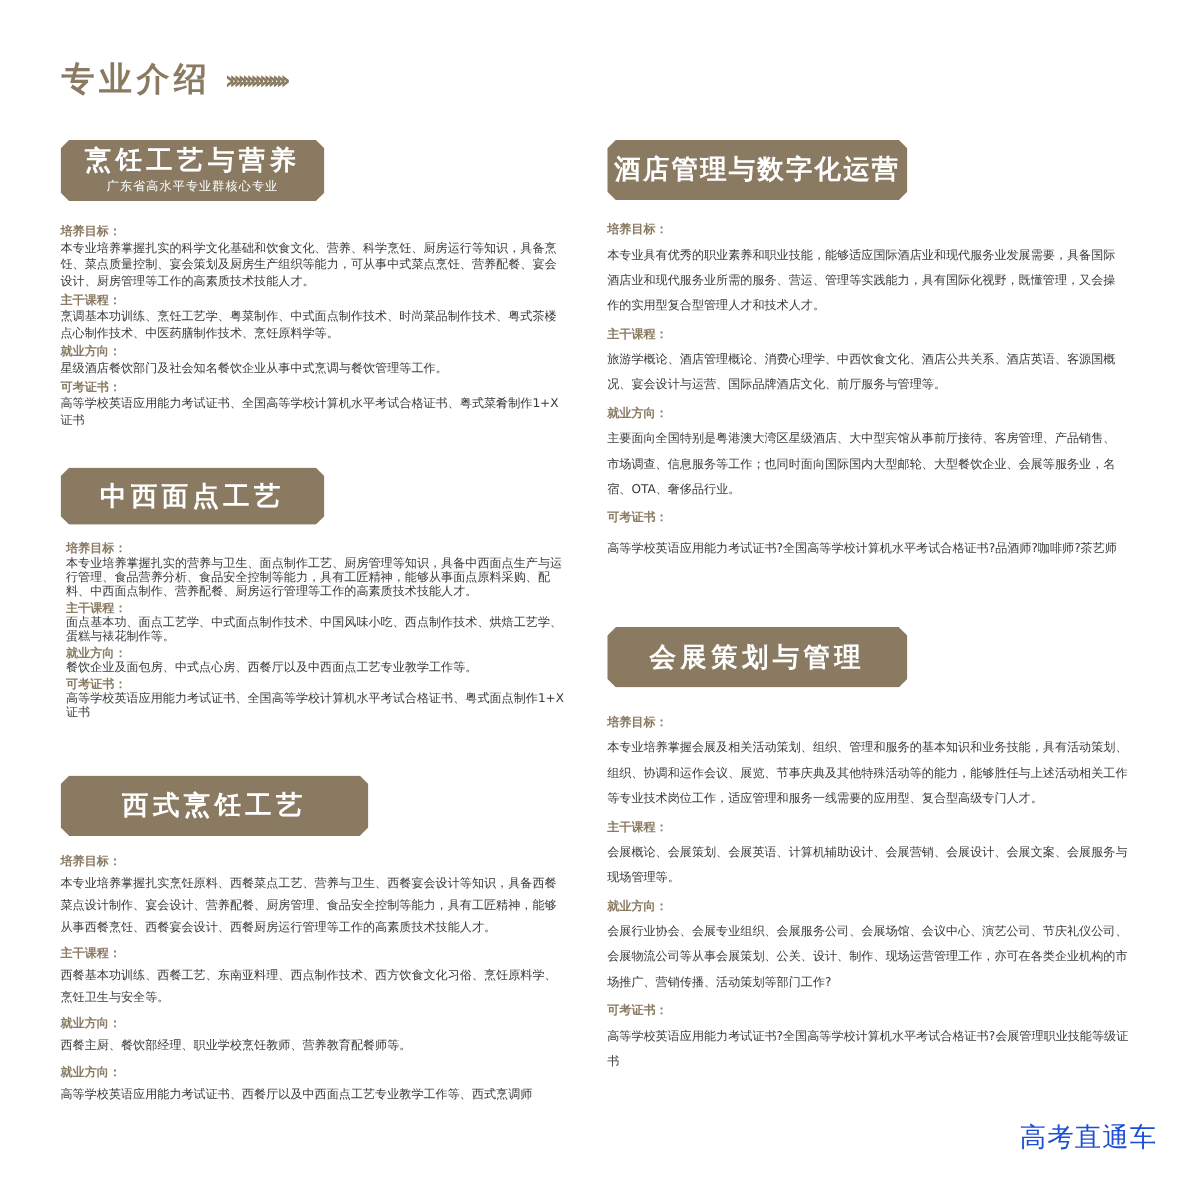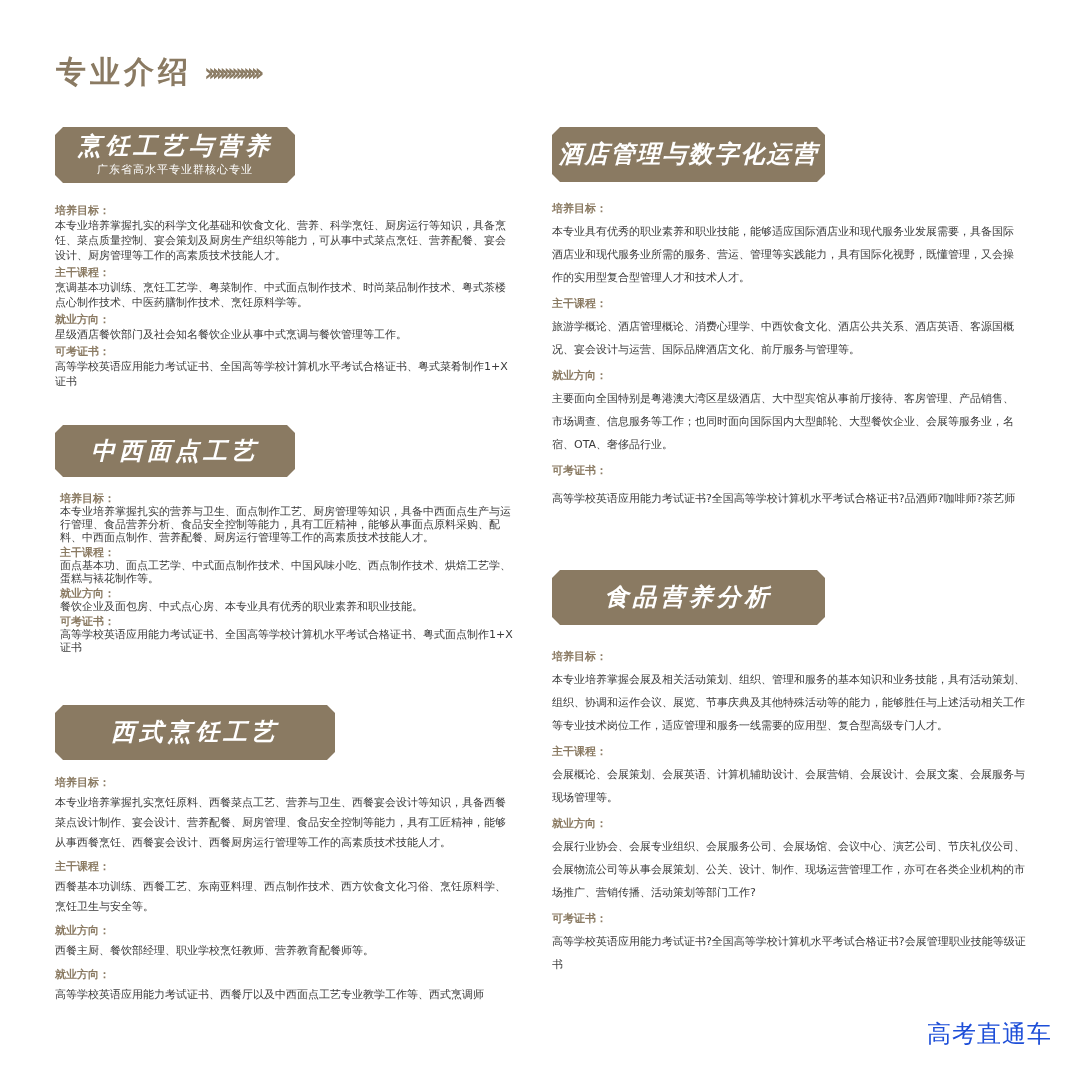--- a/index.html
+++ b/index.html
@@ -21,21 +21,21 @@
     letter-spacing: -6px;
   }
 
   .badge {
     position: absolute;
     background: #8a7a62; color: #ffffff;
     clip-path: polygon(8px 0, calc(100% - 8px) 0, 100% 8px, 100% calc(100% - 8px), calc(100% - 8px) 100%, 8px 100%, 0 calc(100% - 8px), 0 8px);
     display: flex; flex-direction: column; align-items: center; justify-content: center;
     text-align: center;
   }
-  .badge .name { font-size: 24px; font-weight: bold; letter-spacing: 4px; line-height: 1.1; font-style: italic; }
+  .badge .name { font-size: 24px; font-weight: bold; letter-spacing: 4px; line-height: 1.1; }
   .badge .sub { font-size: 11px; font-weight: normal; letter-spacing: 1px; margin-top: 3px; }
 
   .section { position: absolute; }
   .sec-h { font-size: 11px; font-weight: bold; color: #8a7a62; margin: 0; }
   .sec-p { font-size: 11px; color: #3a3a3a; margin: 0; }
   .left .sec-h { line-height: 15px; }
   .left .sec-p { line-height: 15px; }
   .tight .sec-p, .tight .sec-h { line-height: 13px; }
   .right .sec-h { line-height: 22px; }
   .right .sec-p { line-height: 23px; }
@@ -85,21 +85,21 @@
   <div class="blk">
       <p class="sec-h">培养目标：</p>
       <p class="sec-p">本专业培养掌握扎实的营养与卫生、面点制作工艺、厨房管理等知识，具备中西面点生产与运行管理、食品营养分析、食品安全控制等能力，具有工匠精神，能够从事面点原料采购、配料、中西面点制作、营养配餐、厨房运行管理等工作的高素质技术技能人才。</p>
     </div>
   <div class="blk">
       <p class="sec-h">主干课程：</p>
       <p class="sec-p">面点基本功、面点工艺学、中式面点制作技术、中国风味小吃、西点制作技术、烘焙工艺学、蛋糕与裱花制作等。</p>
     </div>
   <div class="blk">
       <p class="sec-h">就业方向：</p>
-      <p class="sec-p">餐饮企业及面包房、中式点心房、本专业具有优秀的职业素养和职业技能。</p>
+      <p class="sec-p">餐饮企业及面包房、中式点心房、西餐厅以及中西面点工艺专业教学工作等。</p>
     </div>
   <div class="blk">
       <p class="sec-h">可考证书：</p>
       <p class="sec-p">高等学校英语应用能力考试证书、全国高等学校计算机水平考试合格证书、粤式面点制作1+X证书</p>
     </div>
 </div>
 
 <div class="badge" style="left:55px; top:705px; width:280px; height:55px;">
   <span class="name">西式烹饪工艺</span>
 </div>
@@ -138,21 +138,21 @@
       <p class="sec-h">就业方向：</p>
       <p class="sec-p">主要面向全国特别是粤港澳大湾区星级酒店、大中型宾馆从事前厅接待、客房管理、产品销售、市场调查、信息服务等工作；也同时面向国际国内大型邮轮、大型餐饮企业、会展等服务业，名宿、OTA、奢侈品行业。</p>
     </div>
   <div class="blk">
       <p class="sec-h">可考证书：</p>
       <p class="sec-p" style="line-height:26px; margin-top:4px">高等学校英语应用能力考试证书?全国高等学校计算机水平考试合格证书?品酒师?咖啡师?茶艺师</p>
     </div>
 </div>
 
 <div class="badge" style="left:552px; top:570px; width:273px; height:55px;">
-  <span class="name">食品营养分析</span>
+  <span class="name">会展策划与管理</span>
 </div>
 <div class="section right" style="left:552px; top:646px; width:475px;">
   <div class="blk">
       <p class="sec-h">培养目标：</p>
       <p class="sec-p">本专业培养掌握会展及相关活动策划、组织、管理和服务的基本知识和业务技能，具有活动策划、组织、协调和运作会议、展览、节事庆典及其他特殊活动等的能力，能够胜任与上述活动相关工作等专业技术岗位工作，适应管理和服务一线需要的应用型、复合型高级专门人才。</p>
     </div>
   <div class="blk">
       <p class="sec-h">主干课程：</p>
       <p class="sec-p">会展概论、会展策划、会展英语、计算机辅助设计、会展营销、会展设计、会展文案、会展服务与现场管理等。</p>
     </div>

